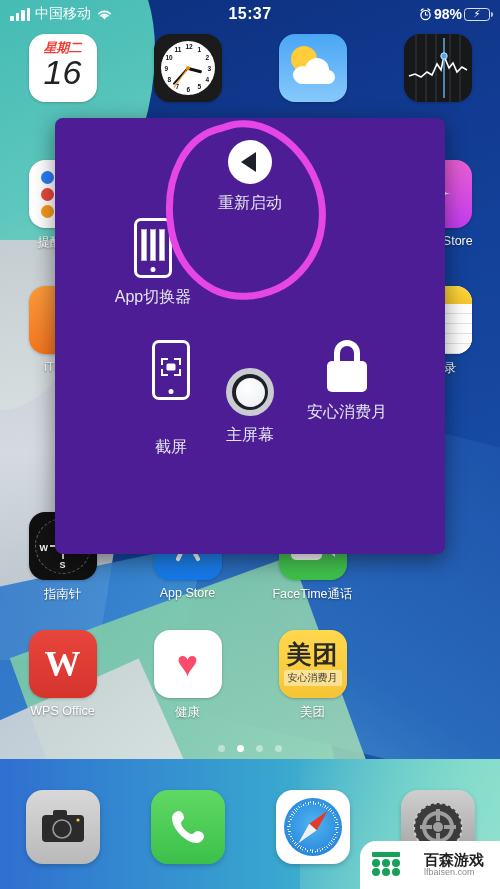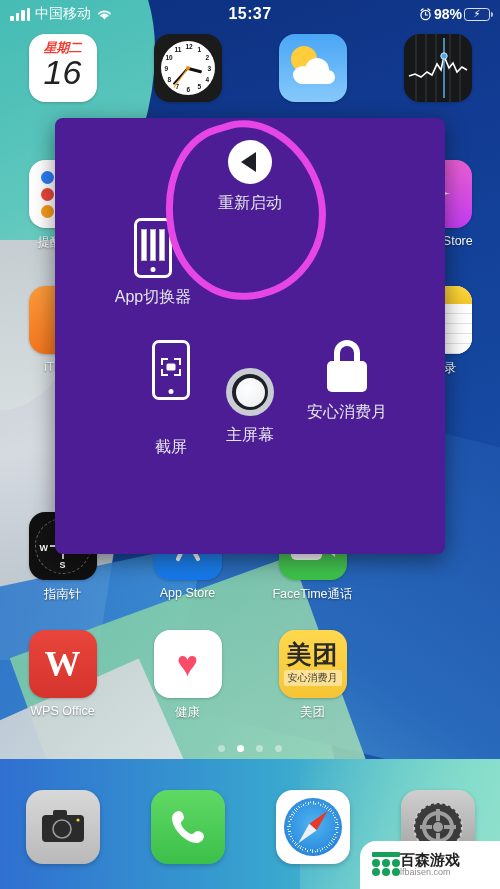--- a/index.html
+++ b/index.html
@@ -295,21 +295,21 @@
   .home-ring .core { width:29px; height:29px; border-radius:50%;
                      background:radial-gradient(circle at 40% 35%,#fff,#e9ecef); }
 
   
   #annotation { position:absolute; left:150px; top:118px; width:200px; height:190px; z-index:35; pointer-events:none; }
 
   
   #watermark {
     position:absolute; right:0; bottom:0; width:140px; height:48px;
     background:#fff; border-radius:16px 0 0 0; z-index:50;
-    display:flex; align-items:center; gap:0; padding-left:12px;
+    display:flex; align-items:center; gap:24px; padding-left:12px;
   }
   .wm-logo { width:28px; height:26px; display:flex; flex-direction:column; gap:1.5px; }
   .wm-logo .bar { height:5px; background:#17a05a; border-radius:1px; }
   .wm-logo .row2 { display:flex; gap:2px; }
   .wm-logo .row2 i { width:8px; height:8px; border-radius:50%; background:#17a05a; display:block; }
   .wm-text { display:flex; flex-direction:column; line-height:1.05; }
   .wm-cn { font-size:15px; font-weight:bold; color:#222; letter-spacing:0; }
   .wm-en { font-size:9px; color:#8b8b8b; }
 </style>
 </head>

